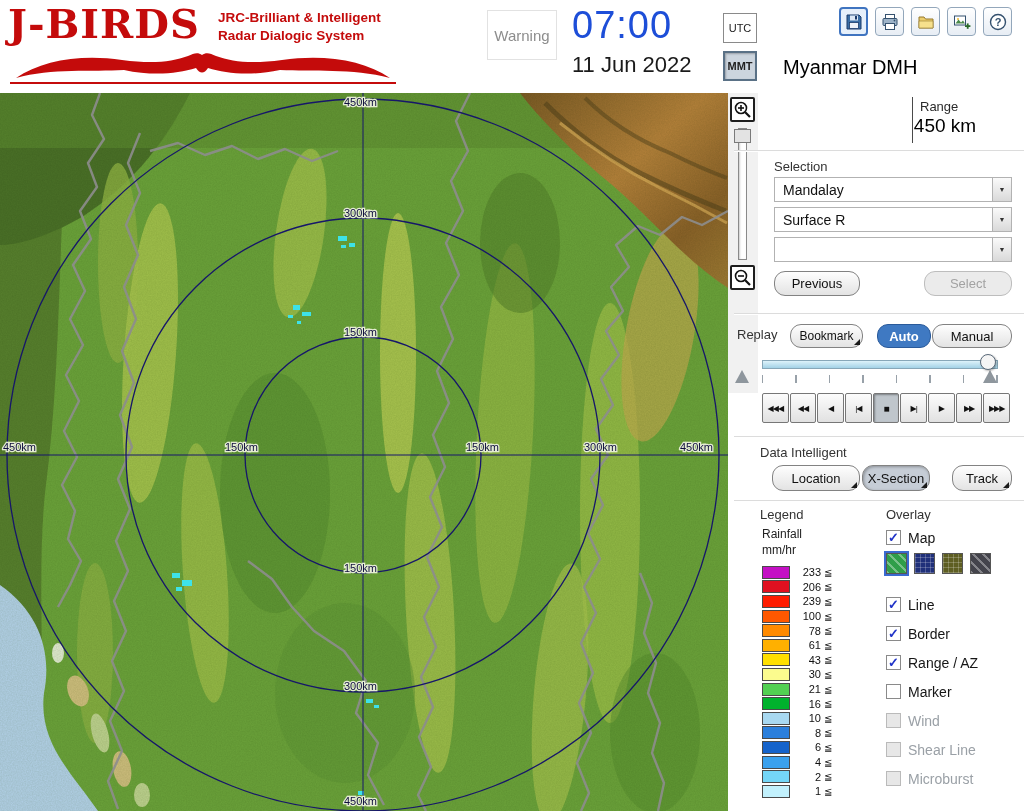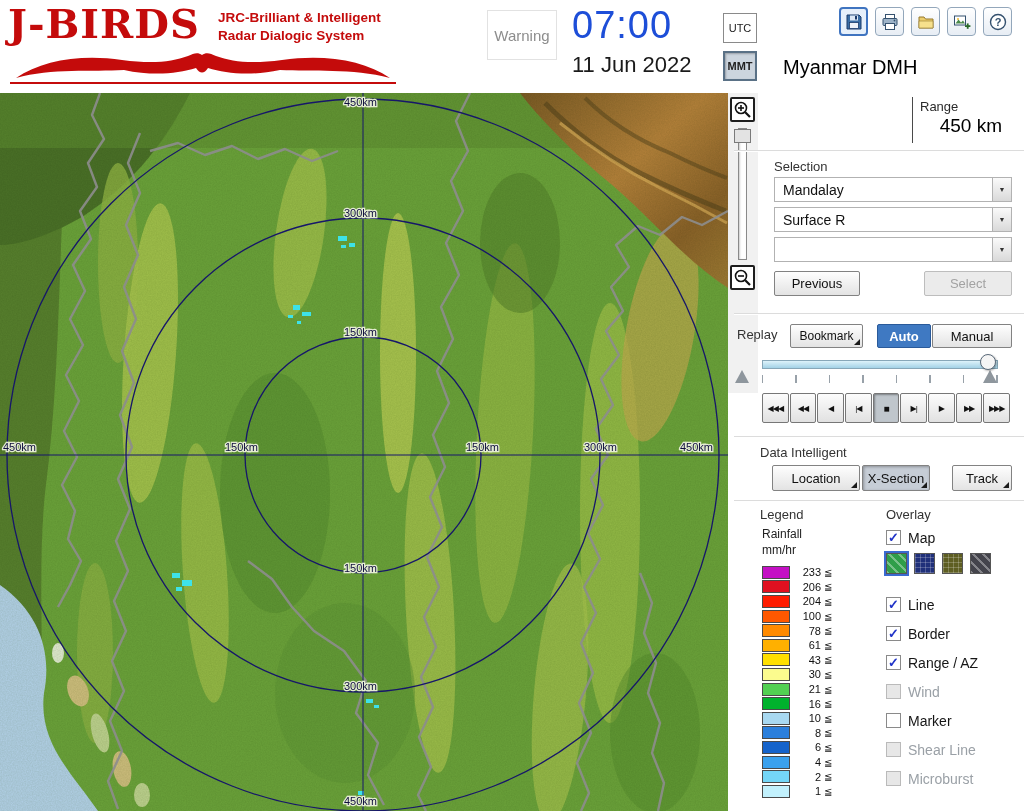--- a/index.html
+++ b/index.html
@@ -49,35 +49,35 @@
   .zoom-in{top:4px}.zoom-out{top:172px}
   .vslider{position:absolute;left:10px;top:35px;width:9px;height:132px;background:#fff;
     border:1px solid #8a8a8a;box-shadow:inset 1px 1px 2px rgba(0,0,0,.2)}
   .vthumb{position:absolute;left:6px;top:36px;width:17px;height:14px;background:#e3e3e3;
     border:1px solid #7a7a7a}
 
   
   .station-name{position:absolute;left:783px;top:56px;font-size:20px;color:#000}
   .range-div{position:absolute;left:184px;top:4px;width:1px;height:46px;background:#4a4a4a}
   .range-label{position:absolute;left:192px;top:6px;font-size:13px;color:#2a2a2a}
-  .range-value{position:absolute;left:178px;top:22px;width:96px;text-align:right;font-size:19px;color:#000}
+  .range-value{position:absolute;left:169px;top:22px;width:96px;text-align:center;font-size:19px;color:#000}
 
   .sec-label{position:absolute;font-size:13px;color:#333}
 
   
   .dd{position:absolute;left:46px;width:238px;height:25px;background:#fff;
     border:1px solid #b2b2b2;display:flex;align-items:center}
   .dd-val{flex:1;padding-left:8px;font-size:14px;color:#111;overflow:hidden;white-space:nowrap}
   .dd-btn{width:19px;height:100%;border-left:1px solid #b2b2b2;
     background:linear-gradient(#fafafa,#d9d9d9);display:flex;align-items:center;justify-content:center;
     font-size:7px;color:#333}
 
   
   .btn{position:absolute;background:linear-gradient(#fefefe,#e3e3e3);border:1px solid #828282;
-    border-radius:2px;font-size:13px;color:#111;display:flex;align-items:center;justify-content:center}
+    border-radius:11px;font-size:13px;color:#111;display:flex;align-items:center;justify-content:center}
   .btn.disabled{color:#a2a2a2;background:#ebebeb;border-color:#bdbdbd}
   .btn.pressed{background:#c6cdd6;box-shadow:inset 1px 1px 3px rgba(0,0,0,.3)}
   .btn.blue{background:#3f79c2;color:#fff;border-color:#2a5a9a;font-weight:bold}
   .corner::after{content:"";position:absolute;right:2px;bottom:2px;width:0;height:0;
     border-left:6px solid transparent;border-bottom:6px solid #1a1a1a}
 
   
   .track{position:absolute;left:34px;top:267px;width:236px;height:9px;
     background:linear-gradient(#ddf2fa,#a3d2e6);border:1px solid #87a7b8}
   .thumb{position:absolute;left:252px;top:261px;width:16px;height:16px;border-radius:50%;
@@ -384,21 +384,21 @@
           <span class="lg-val">233</span>
           <span class="lg-le">≦</span>
         </div>
       <div class="lg-row">
           <span class="lg-swatch" style="background-color: rgb(224, 16, 32);"></span>
           <span class="lg-val">206</span>
           <span class="lg-le">≦</span>
         </div>
       <div class="lg-row">
           <span class="lg-swatch" style="background-color: rgb(254, 28, 0);"></span>
-          <span class="lg-val">204</span>
+          <span class="lg-val">239</span>
           <span class="lg-le">≦</span>
         </div>
       <div class="lg-row">
           <span class="lg-swatch" style="background-color: rgb(255, 88, 0);"></span>
           <span class="lg-val">100</span>
           <span class="lg-le">≦</span>
         </div>
       <div class="lg-row">
           <span class="lg-swatch" style="background-color: rgb(255, 138, 0);"></span>
           <span class="lg-val">78</span>
@@ -481,28 +481,28 @@
         <span class="ov-label">Line</span>
       </div>
       <div class="ov-row">
         <span class="cb">✓</span>
         <span class="ov-label">Border</span>
       </div>
       <div class="ov-row">
         <span class="cb">✓</span>
         <span class="ov-label">Range / AZ</span>
       </div>
+      <div class="ov-row">
+        <span class="cb"></span>
+        <span class="ov-label">Marker</span>
+      </div>
       <div class="ov-row disabled">
         <span class="cb"></span>
         <span class="ov-label">Wind</span>
       </div>
-      <div class="ov-row">
-        <span class="cb"></span>
-        <span class="ov-label">Marker</span>
-      </div>
       <div class="ov-row disabled">
         <span class="cb"></span>
         <span class="ov-label">Shear Line</span>
       </div>
       <div class="ov-row disabled">
         <span class="cb"></span>
         <span class="ov-label">Microburst</span>
       </div>
     </div>
 

